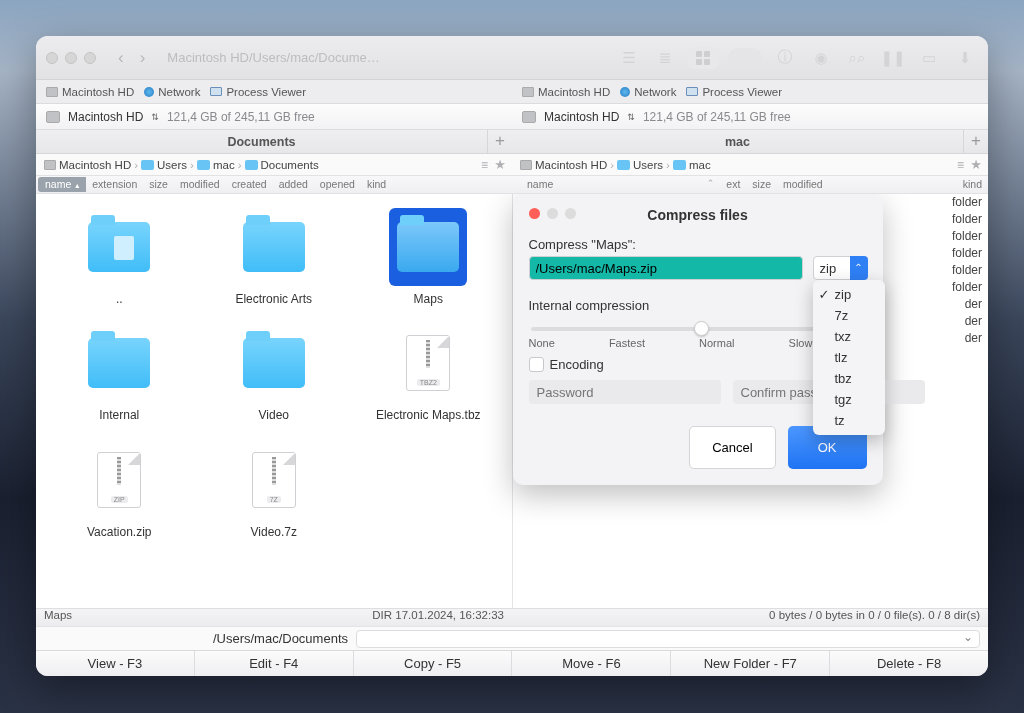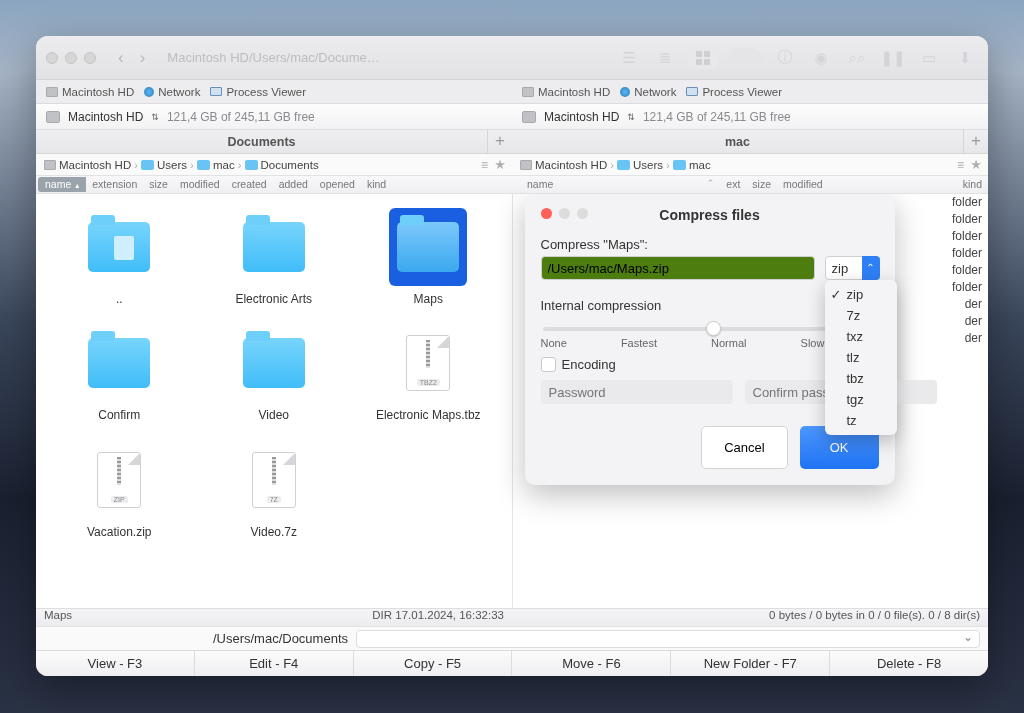--- a/index.html
+++ b/index.html
@@ -85,28 +85,28 @@
   
   .pathbar { height:24px; background:#fafafb; display:flex; align-items:center; border-top:1px solid #e3e3e5;}
   .pathbar .plbl{width:320px;text-align:right;padding-right:8px;font-size:13px;color:#333;}
   .pathbar .pdrop{flex:1;height:18px;margin:0 8px 0 0;border:1px solid #dcdcde;border-radius:4px;background:#fff;position:relative;}
   .pathbar .pdrop::after{content:"⌄";position:absolute;right:6px;top:-1px;color:#888;font-size:12px;}
   
   .fbar { height:26px; background:linear-gradient(#fbfbfc,#efeff1); display:flex; border-top:1px solid #dadadc;}
   .fbar div{flex:1;text-align:center;font-size:13px;color:#333;line-height:26px;border-right:1px solid #dcdcde;}
   .fbar div:last-child{border-right:none;}
   
-  .sheet { position:absolute; left:12px; top:0; width:370px; background:#f3f3f5; border-radius:10px; box-shadow:0 10px 30px rgba(0,0,0,.25); padding:14px 16px 16px; font-size:13px; color:#333;}
+  .sheet { position:absolute; left:0; top:0; width:370px; background:#f3f3f5; border-radius:10px; box-shadow:0 10px 30px rgba(0,0,0,.25); padding:14px 16px 16px; font-size:13px; color:#333;}
   .sheet .straf{display:flex;gap:7px;margin-bottom:2px;}
   .sheet .straf span{width:11px;height:11px;border-radius:50%;background:#dcdcdc;}
   .sheet .straf span.r{background:#ff5f57;}
   .sheet .stl{ text-align:center;font-weight:600;font-size:14px;margin-top:-14px;margin-bottom:14px;}
   .sheet .lbl{margin:6px 0 4px;font-size:13px;}
   .sheet .row{display:flex;gap:10px;align-items:center;}
-  .sheet input.txt{flex:1;height:24px;border:1px solid #d0d0d4;border-radius:4px;padding:0 6px;font-size:13px;background:#4d7c0f;}
+  .sheet input.txt{flex:1;height:24px;border:1px solid #d0d0d4;border-radius:4px;padding:0 6px;font-size:13px;background:#14b8a6;}
   .sheet .fmt{width:54px;height:24px;border:1px solid #d0d0d4;border-radius:4px;background:#fff;display:flex;align-items:center;padding:0 6px;font-size:13px;position:relative;}
   .sheet .fmt .dd{position:absolute;right:-2px;top:-1px;width:18px;height:24px;background:#2f7ff5;border-radius:0 4px 4px 0;color:#fff;text-align:center;font-size:10px;line-height:23px;}
   .sheet .slider{height:4px;background:#dcdcde;border-radius:2px;margin:14px 2px 6px;position:relative;}
   .sheet .slider .kn{position:absolute;left:49%;top:-6px;width:15px;height:15px;border-radius:50%;background:#fff;border:1px solid #ccc;box-shadow:0 1px 2px rgba(0,0,0,.2);}
   .sheet .ticks{display:flex;justify-content:space-between;font-size:11px;color:#666;margin:4px 0 0;}
   .sheet .chk{display:flex;align-items:center;gap:6px;margin:8px 0 8px;}
   .sheet .chk .box{width:15px;height:15px;border:1px solid #c9c9cd;border-radius:3px;background:#fff;}
   .sheet .pw{display:flex;gap:12px;}
   .sheet .pw input{flex:1;height:24px;border:none;border-bottom:0;background:#eaeaec;border-radius:4px;padding:0 8px;font-size:13px;color:#888;}
   .sheet .btns{display:flex;justify-content:flex-end;gap:12px;margin-top:22px;}
@@ -283,21 +283,21 @@
         <div class="fitem sel">
           <div class="wrap">
               <div class="folder sel"></div>
             </div>
           <div class="lbl">Maps</div>
         </div>
         <div class="fitem">
           <div class="wrap">
               <div class="folder"></div>
             </div>
-          <div class="lbl">Confirm</div>
+          <div class="lbl">Internal</div>
         </div>
         <div class="fitem">
           <div class="wrap">
               <div class="folder"></div>
             </div>
           <div class="lbl">Video</div>
         </div>
         <div class="fitem">
           <div class="wrap">
               <div class="filepg">

